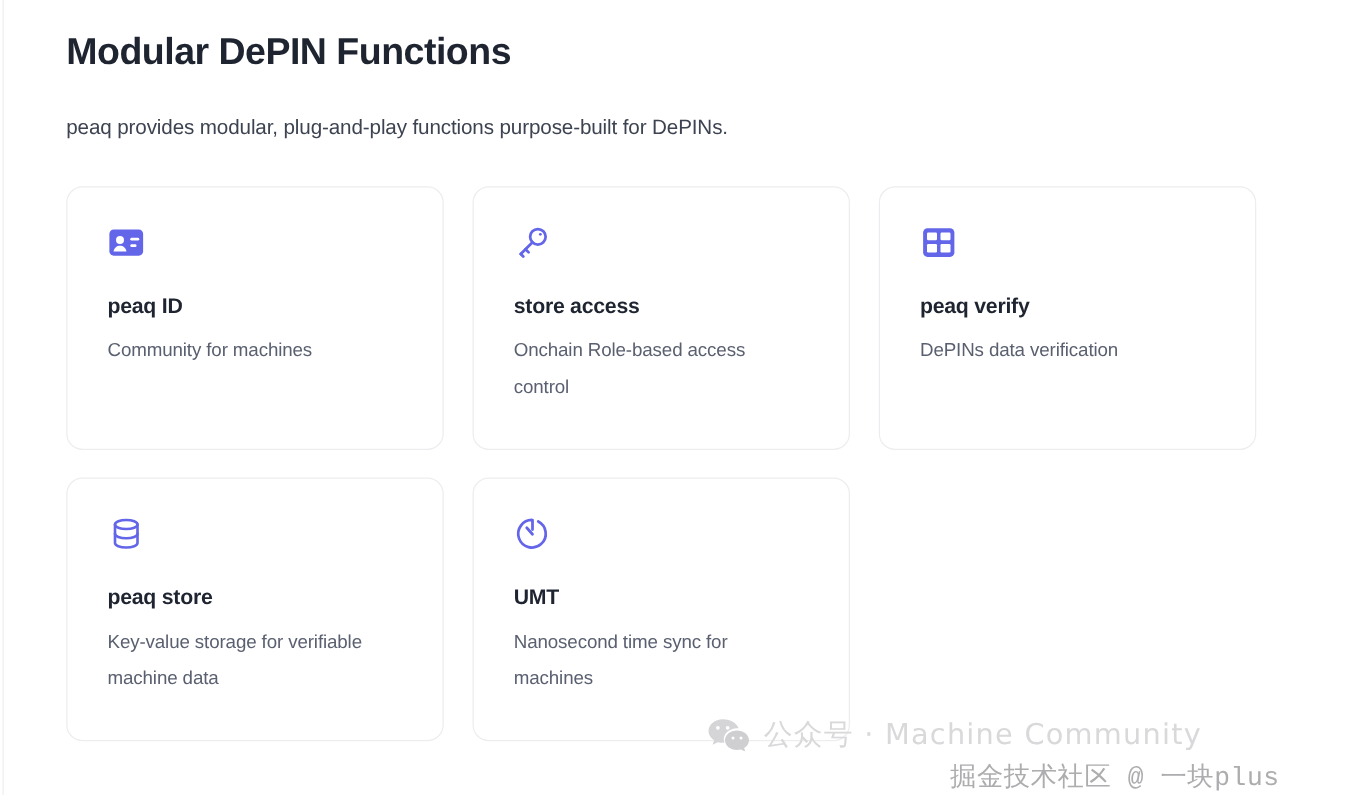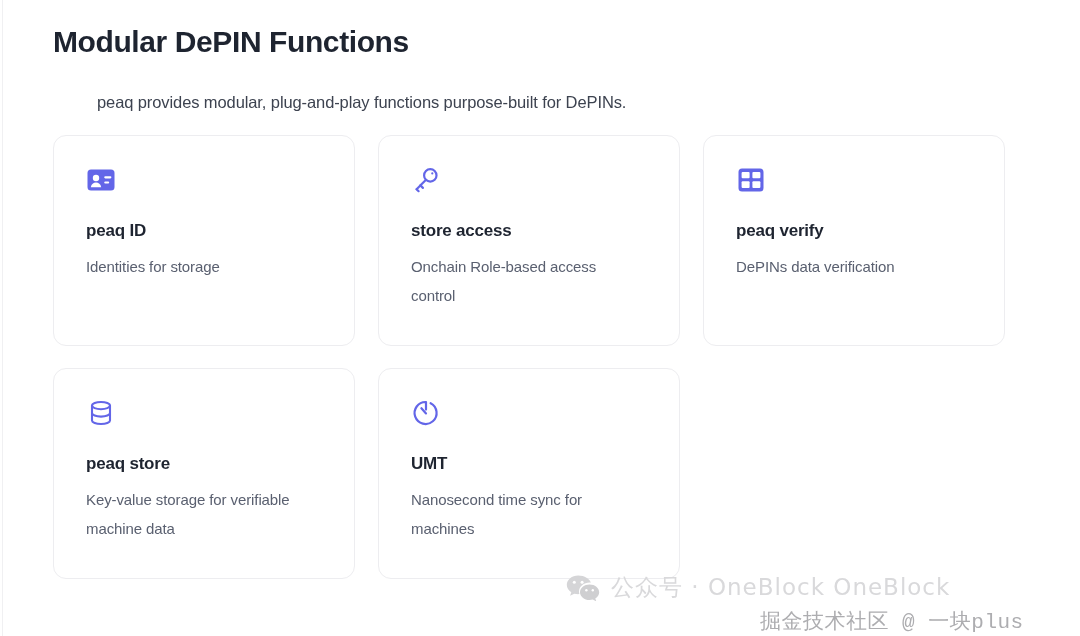--- a/index.html
+++ b/index.html
@@ -46,25 +46,24 @@
     margin-top: 6px;
   }
 
   .page-subtitle {
     font-size: 16.5px;
     font-weight: normal;
     color: #3d4350;
     line-height: 24px;
     margin-top: 28px;
     letter-spacing: -0.1px;
-    margin-left: 44px;
   }
 
   .card-grid {
-    margin-top: 21px;
+    margin-top: 35px;
     display: grid;
     grid-template-columns: 302px 302px 302px;
     column-gap: 23px;
     row-gap: 22px;
     width: 953px;
   }
 
   .card {
     background: #ffffff;
     border: 1px solid #ededf0;
@@ -147,21 +146,21 @@
       <span class="card-icon">
         <svg class="card-icon" viewBox="0 0 30 30" xmlns="http://www.w3.org/2000/svg">
           <rect x="1.5" y="4.5" width="27" height="21" rx="3.5" fill="#6366e8"></rect>
           <circle cx="10" cy="13" r="3.2" fill="#ffffff"></circle>
           <path d="M4.8 22.2c0.6-3 2.7-4.6 5.2-4.6s4.6 1.6 5.2 4.6z" fill="#ffffff"></path>
           <rect x="18.2" y="11.2" width="7.2" height="2.2" rx="1.1" fill="#ffffff"></rect>
           <rect x="18.2" y="16.4" width="5" height="2.2" rx="1.1" fill="#ffffff"></rect>
         </svg>
       </span>
       <div class="card-title">peaq ID</div>
-      <div class="card-desc">Identities for storage</div>
+      <div class="card-desc">Community for machines</div>
     </div>
 
     <div class="card">
       <span class="card-icon">
         <svg class="card-icon" viewBox="0 0 30 30" xmlns="http://www.w3.org/2000/svg" fill="none" stroke="#6366e8" stroke-width="2.2" stroke-linecap="round" stroke-linejoin="round">
           <circle cx="19.3" cy="10.4" r="6.2"></circle>
           <circle cx="21.3" cy="8.4" r="1.1" fill="#6366e8" stroke="none"></circle>
           <path d="M15 14.8 L5.6 24.2"></path>
           <path d="M9.4 20.4 L11.9 22.9"></path>
           <path d="M5.6 24.2 L7.6 26.2"></path>
@@ -215,16 +214,16 @@
   <span class="wechat-logo">
     <svg class="wechat-logo" viewBox="0 0 34 27" xmlns="http://www.w3.org/2000/svg">
       <path d="M12.2 1.4C5.9 1.4 0.8 5.6 0.8 10.8c0 3 1.8 5.7 4.5 7.4l-1.2 3.6 4.2-2.1c1.2 0.3 2.5 0.5 3.9 0.5 0.4 0 0.8 0 1.2-0.1-0.3-0.8-0.4-1.6-0.4-2.5 0-5 4.8-9 10.7-9 0.4 0 0.8 0 1.2 0.1C23.7 4.8 18.6 1.4 12.2 1.4z" fill="#d5d5d7"></path>
       <circle cx="8.3" cy="8.2" r="1.5" fill="#ffffff"></circle>
       <circle cx="16.1" cy="8.2" r="1.5" fill="#ffffff"></circle>
       <path d="M33.2 18.2c0-4.3-4.3-7.8-9.6-7.8s-9.6 3.5-9.6 7.8c0 4.3 4.3 7.8 9.6 7.8 1.1 0 2.2-0.2 3.2-0.4l3.5 1.8-1-3c2.4-1.4 3.9-3.7 3.9-6.2z" fill="#cfcfd1"></path>
       <circle cx="20.4" cy="16.3" r="1.2" fill="#ffffff"></circle>
       <circle cx="26.8" cy="16.3" r="1.2" fill="#ffffff"></circle>
     </svg>
   </span>
-  <span class="wm-text">公众号 · OneBlock OneBlock</span>
+  <span class="wm-text">公众号 · Machine Community</span>
 </div>
 
 <div class="watermark-juejin">掘金技术社区 @ 一块plus</div>
 
 </body></html>

